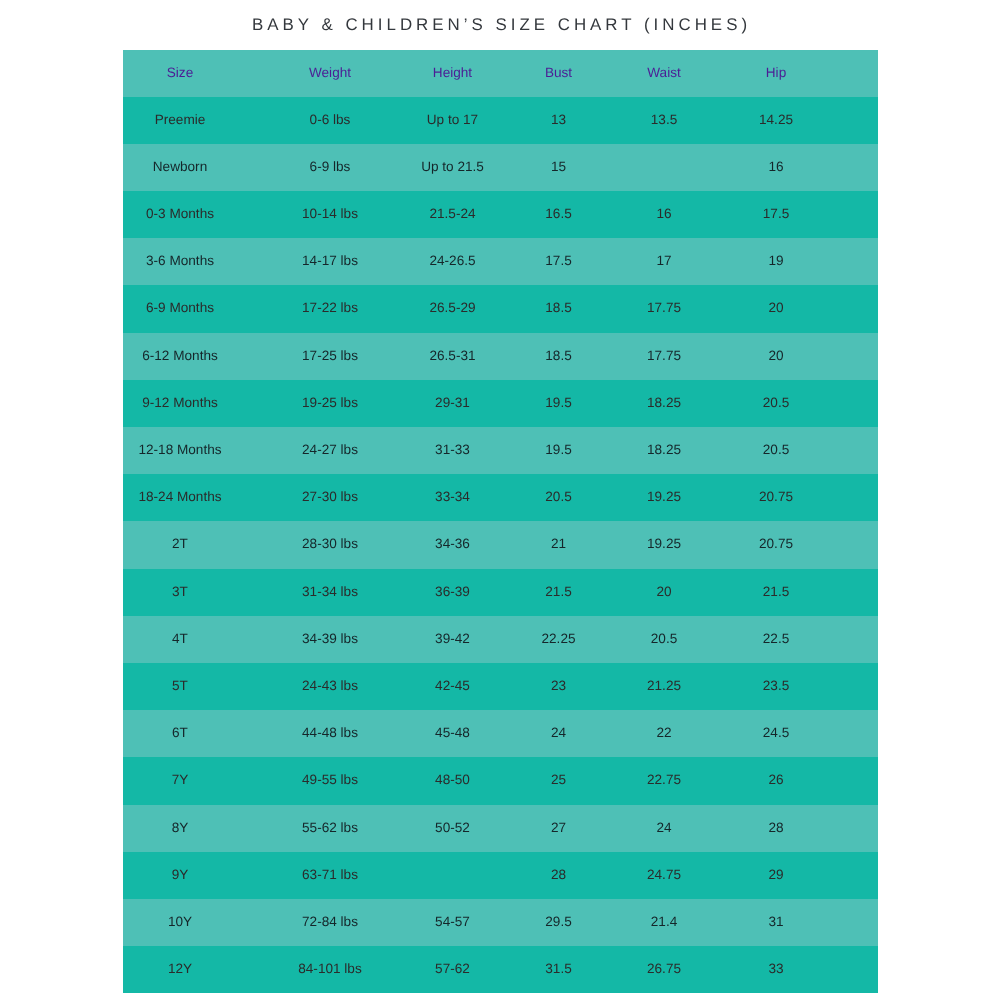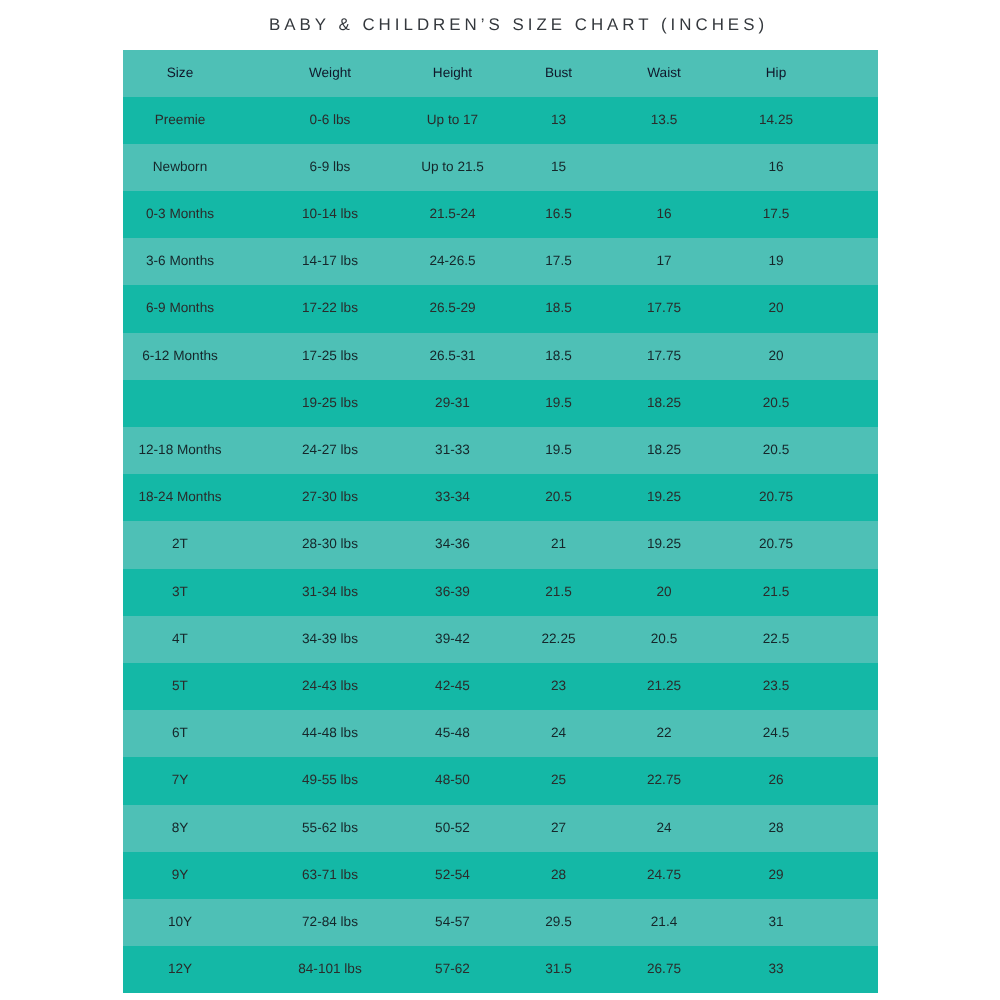--- a/index.html
+++ b/index.html
@@ -19,21 +19,21 @@
     position: relative;
     will-change: transform;
     transform: translateZ(0);
     width: 1000px;
     height: 1000px;
     background: #ffffff;
     overflow: hidden;
   }
   #chart-title {
     position: absolute;
-    left: 269px;
+    left: 252px;
     top: 15.2px;
     text-align: left;
     font-size: 16.9px;
     font-weight: 400;
     letter-spacing: 4.0px;
     color: #34383d;
     white-space: nowrap;
   }
   #size-table {
     position: absolute;
@@ -52,21 +52,21 @@
   .th, .td {
     position: absolute;
     top: 0;
     height: 47.2px;
     line-height: 46.6px;
     text-align: center;
     font-size: 13.6px;
     font-weight: 400;
     white-space: nowrap;
   }
-  .th { color: #0f172a; }
+  .th { color: #4c1d95; }
   .td { color: #2b2b2b; }
   .tr.teal .td { color: #15262a; text-align: center; }
 
   .c0 { left: -2.5px;  width: 120px; }
   .c1 { left: 147.5px; width: 120px; }
   .c2 { left: 270px;   width: 120px; }
   .c3 { left: 376px;   width: 120px; }
   .c4 { left: 481.5px; width: 120px; }
   .c5 { left: 593.5px; width: 120px; }
 </style>
@@ -132,20 +132,21 @@
         </div>
         <div class="tr teal">
           <div class="td c0"><span>6-12 Months</span></div>
           <div class="td c1"><span>17-25 lbs</span></div>
           <div class="td c2"><span>26.5-31</span></div>
           <div class="td c3"><span>18.5</span></div>
           <div class="td c4"><span>17.75</span></div>
           <div class="td c5"><span>20</span></div>
         </div>
         <div class="tr plain">
+          <div class="td c0"><span>9-12 Months</span></div>
           <div class="td c1"><span>19-25 lbs</span></div>
           <div class="td c2"><span>29-31</span></div>
           <div class="td c3"><span>19.5</span></div>
           <div class="td c4"><span>18.25</span></div>
           <div class="td c5"><span>20.5</span></div>
         </div>
         <div class="tr teal">
           <div class="td c0"><span>12-18 Months</span></div>
           <div class="td c1"><span>24-27 lbs</span></div>
           <div class="td c2"><span>31-33</span></div>
@@ -213,21 +214,20 @@
           <div class="td c0"><span>8Y</span></div>
           <div class="td c1"><span>55-62 lbs</span></div>
           <div class="td c2"><span>50-52</span></div>
           <div class="td c3"><span>27</span></div>
           <div class="td c4"><span>24</span></div>
           <div class="td c5"><span>28</span></div>
         </div>
         <div class="tr plain">
           <div class="td c0"><span>9Y</span></div>
           <div class="td c1"><span>63-71 lbs</span></div>
-          <div class="td c2"><span>52-54</span></div>
           <div class="td c3"><span>28</span></div>
           <div class="td c4"><span>24.75</span></div>
           <div class="td c5"><span>29</span></div>
         </div>
         <div class="tr teal">
           <div class="td c0"><span>10Y</span></div>
           <div class="td c1"><span>72-84 lbs</span></div>
           <div class="td c2"><span>54-57</span></div>
           <div class="td c3"><span>29.5</span></div>
           <div class="td c4"><span>21.4</span></div>

